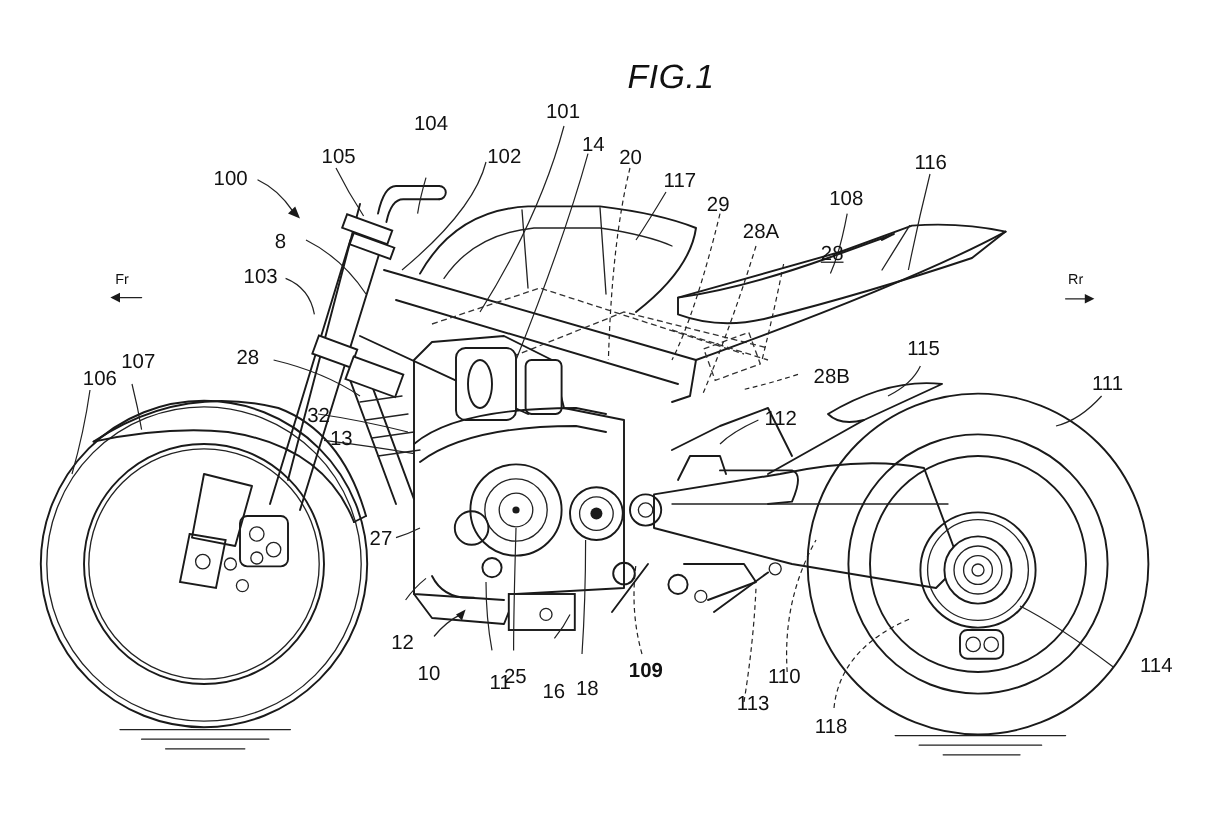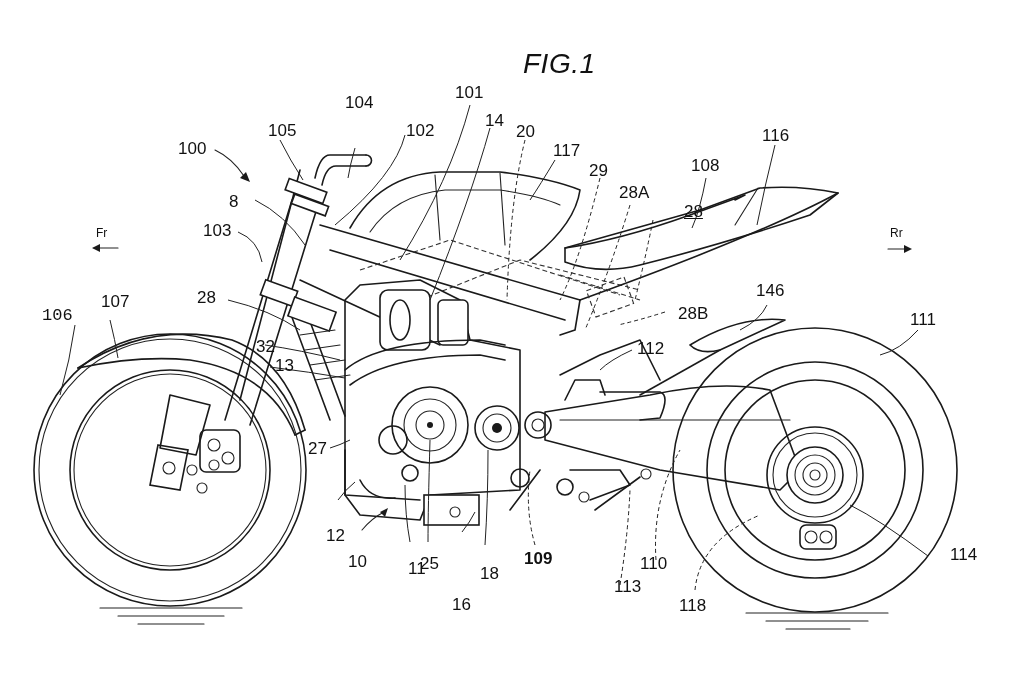--- a/index.html
+++ b/index.html
@@ -233,41 +233,41 @@
 <div class="title">FIG.1</div>
 <div class="dir" style="left:96px;top:226px;">Fr</div>
 <div class="dir" style="left:890px;top:226px;">Rr</div>
 
 <div class="lbl" style="left:178px;top:140px;">100</div>
 <div class="lbl" style="left:455px;top:84px;">101</div>
 <div class="lbl" style="left:406px;top:122px;">102</div>
 <div class="lbl" style="left:203px;top:222px;">103</div>
 <div class="lbl" style="left:345px;top:94px;">104</div>
 <div class="lbl" style="left:268px;top:122px;">105</div>
-<div class="lbl" style="left:42px;top:307px;font-family:Liberation Mono, monospace;">106</div>
+<div class="lbl" style="left:69px;top:307px;">106</div>
 <div class="lbl" style="left:101px;top:293px;">107</div>
 <div class="lbl" style="left:691px;top:157px;">108</div>
 <div class="lbl" style="left:524px;top:550px;font-weight:bold;">109</div>
 <div class="lbl" style="left:640px;top:555px;">110</div>
 <div class="lbl" style="left:910px;top:311px;">111</div>
 <div class="lbl" style="left:637px;top:340px;">112</div>
 <div class="lbl" style="left:604px;top:578px;margin-left:10px;">113</div>
 <div class="lbl" style="left:950px;top:546px;">114</div>
-<div class="lbl" style="left:756px;top:282px;">146</div>
+<div class="lbl" style="left:756px;top:282px;">115</div>
 <div class="lbl" style="left:762px;top:127px;">116</div>
 <div class="lbl" style="left:553px;top:142px;">117</div>
 <div class="lbl" style="left:679px;top:597px;">118</div>
 
 <div class="lbl" style="left:348px;top:553px;">10</div>
 <div class="lbl" style="left:408px;top:560px;">11</div>
 <div class="lbl" style="left:326px;top:527px;">12</div>
 <div class="lbl" style="left:275px;top:357px;">13</div>
 <div class="lbl" style="left:485px;top:112px;">14</div>
 <div class="lbl" style="left:229px;top:193px;">8</div>
-<div class="lbl" style="left:452px;top:596px;">16</div>
+<div class="lbl" style="left:452px;top:568px;">16</div>
 <div class="lbl" style="left:480px;top:565px;">18</div>
 <div class="lbl" style="left:516px;top:123px;">20</div>
 <div class="lbl" style="left:420px;top:555px;">25</div>
 <div class="lbl" style="left:308px;top:440px;">27</div>
 <div class="lbl" style="left:684px;top:203px;text-decoration:underline;">28</div>
 <div class="lbl" style="left:619px;top:184px;">28A</div>
 <div class="lbl" style="left:678px;top:305px;">28B</div>
 <div class="lbl" style="left:589px;top:162px;">29</div>
 <div class="lbl" style="left:256px;top:338px;">32</div>
 <div class="lbl" style="left:197px;top:289px;">28</div>

